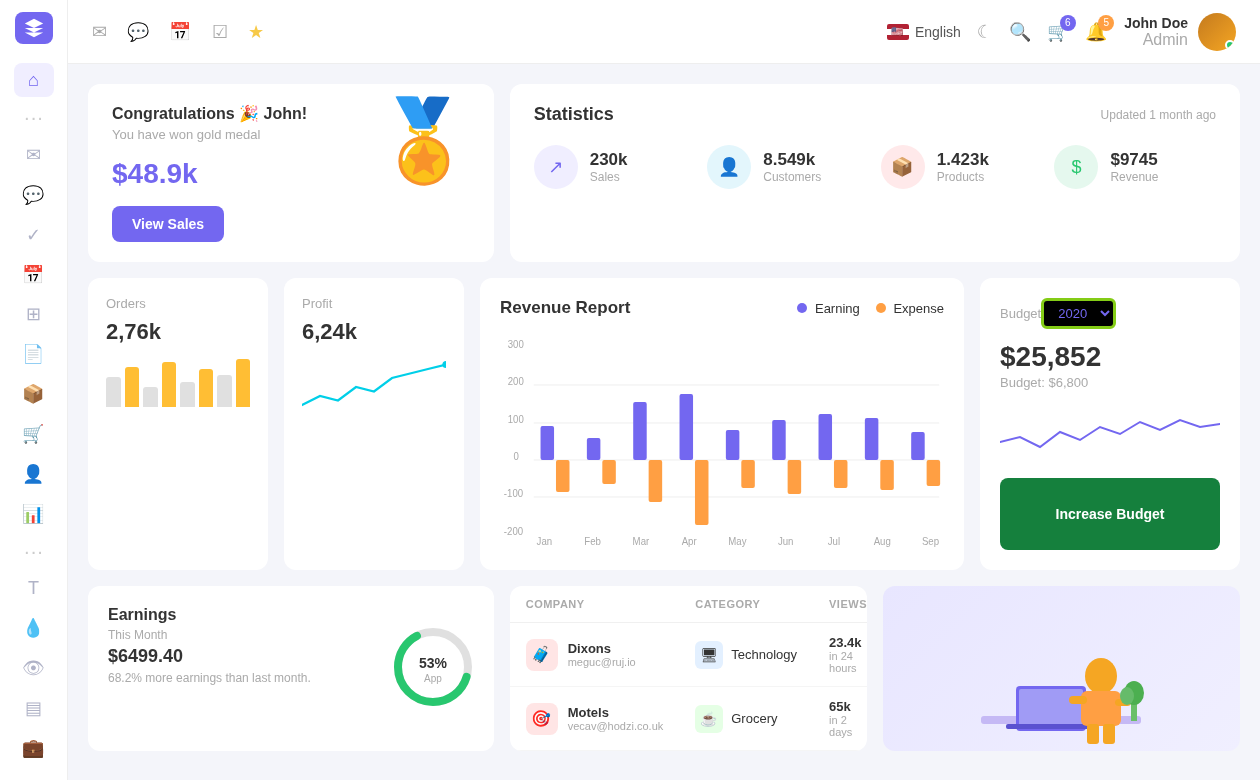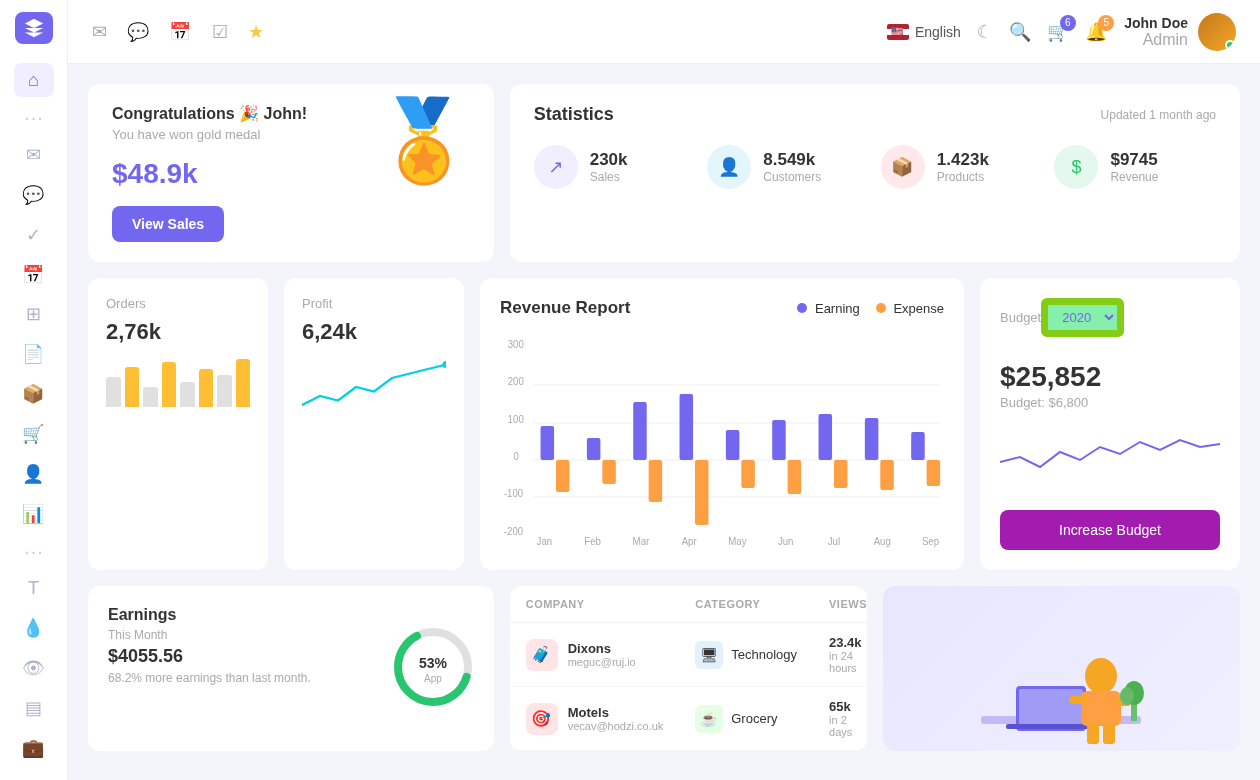--- a/index.html
+++ b/index.html
@@ -87,25 +87,25 @@
     .revenue-card { background: #fff; border-radius: 12px; padding: 20px; }
     .revenue-header { display: flex; justify-content: space-between; align-items: center; margin-bottom: 12px; }
     .revenue-title { font-size: 17px; font-weight: 600; }
     .legend { display: flex; gap: 16px; align-items: center; font-size: 13px; }
     .legend-dot { width: 10px; height: 10px; border-radius: 50%; display: inline-block; margin-right: 4px; }
     .chart-area { width: 100%; height: 220px; position: relative; }
     .chart-svg { width: 100%; height: 100%; }
 
     
     .budget-card { background: #fff; border-radius: 12px; padding: 20px; display: flex; flex-direction: column; }
-    .year-select { border: 7px solid #84cc16; color: #7367f0; padding: 4px 10px; border-radius: 6px; font-size: 13px; background: #86efac; cursor: pointer; }
-    .budget-amount { font-size: 28px; font-weight: 700; color: #333; margin: 24px 0 2px; }
+    .year-select { border: 3px solid #84cc16; color: #7367f0; padding: 4px 10px; border-radius: 6px; font-size: 13px; background: #000000; cursor: pointer; }
+    .budget-amount { font-size: 28px; font-weight: 700; color: #333; margin: 12px 0 2px; }
     .budget-label { font-size: 13px; color: #aaa; margin-bottom: 12px; }
     .budget-wave { height: 60px; width: 100%; margin-bottom: auto; }
-    .increase-btn { background: #a21caf; color: white; border: none; padding: 12px 16px; border-radius: 8px; font-size: 14px; cursor: pointer; font-weight: 400; margin-top: 16px; width: 100%; }
+    .increase-btn { background: #15803d; color: white; border: none; padding: 28px 16px; border-radius: 8px; font-size: 14px; cursor: pointer; font-weight: 700; margin-top: 16px; width: 100%; }
 
     
     .earnings-card { background: #fff; border-radius: 12px; padding: 20px; position: relative; }
     .earnings-title { font-size: 16px; font-weight: 600; margin-bottom: 4px; }
     .earnings-month { font-size: 12px; color: #aaa; }
     .earnings-amount { font-size: 18px; font-weight: 700; color: #333; margin: 4px 0; }
     .earnings-note { font-size: 12px; color: #aaa; }
     .donut-container { position: absolute; right: 16px; top: 50%; transform: translateY(-50%); }
     .table-card { background: #fff; border-radius: 12px; overflow: hidden; }
     table { width: 100%; border-collapse: collapse; }
@@ -347,21 +347,21 @@
           </svg>
           <button class="increase-btn">Increase Budget</button>
         </div>
       </div>
 
       <div style="display:grid;grid-template-columns:1fr 1.8fr;gap:16px;">
 
         <div class="card earnings-card">
           <div class="earnings-title">Earnings</div>
           <div class="earnings-month">This Month</div>
-          <div class="earnings-amount">$4055.56</div>
+          <div class="earnings-amount">$6499.40</div>
           <div class="earnings-note">68.2% more earnings than last month.</div>
           <div class="donut-container">
             <svg width="90" height="90" viewBox="0 0 90 90">
               <circle cx="45" cy="45" r="35" fill="none" stroke="#e0e0e0" stroke-width="8"></circle>
               <circle cx="45" cy="45" r="35" fill="none" stroke="#28c76f" stroke-width="8" stroke-dasharray="138 82" stroke-dashoffset="-10" stroke-linecap="round"></circle>
               <text x="45" y="46" text-anchor="middle" font-size="14" font-weight="700" fill="#333">53%</text>
               <text x="45" y="60" text-anchor="middle" font-size="10" fill="#aaa">App</text>
             </svg>
           </div>
         </div>

